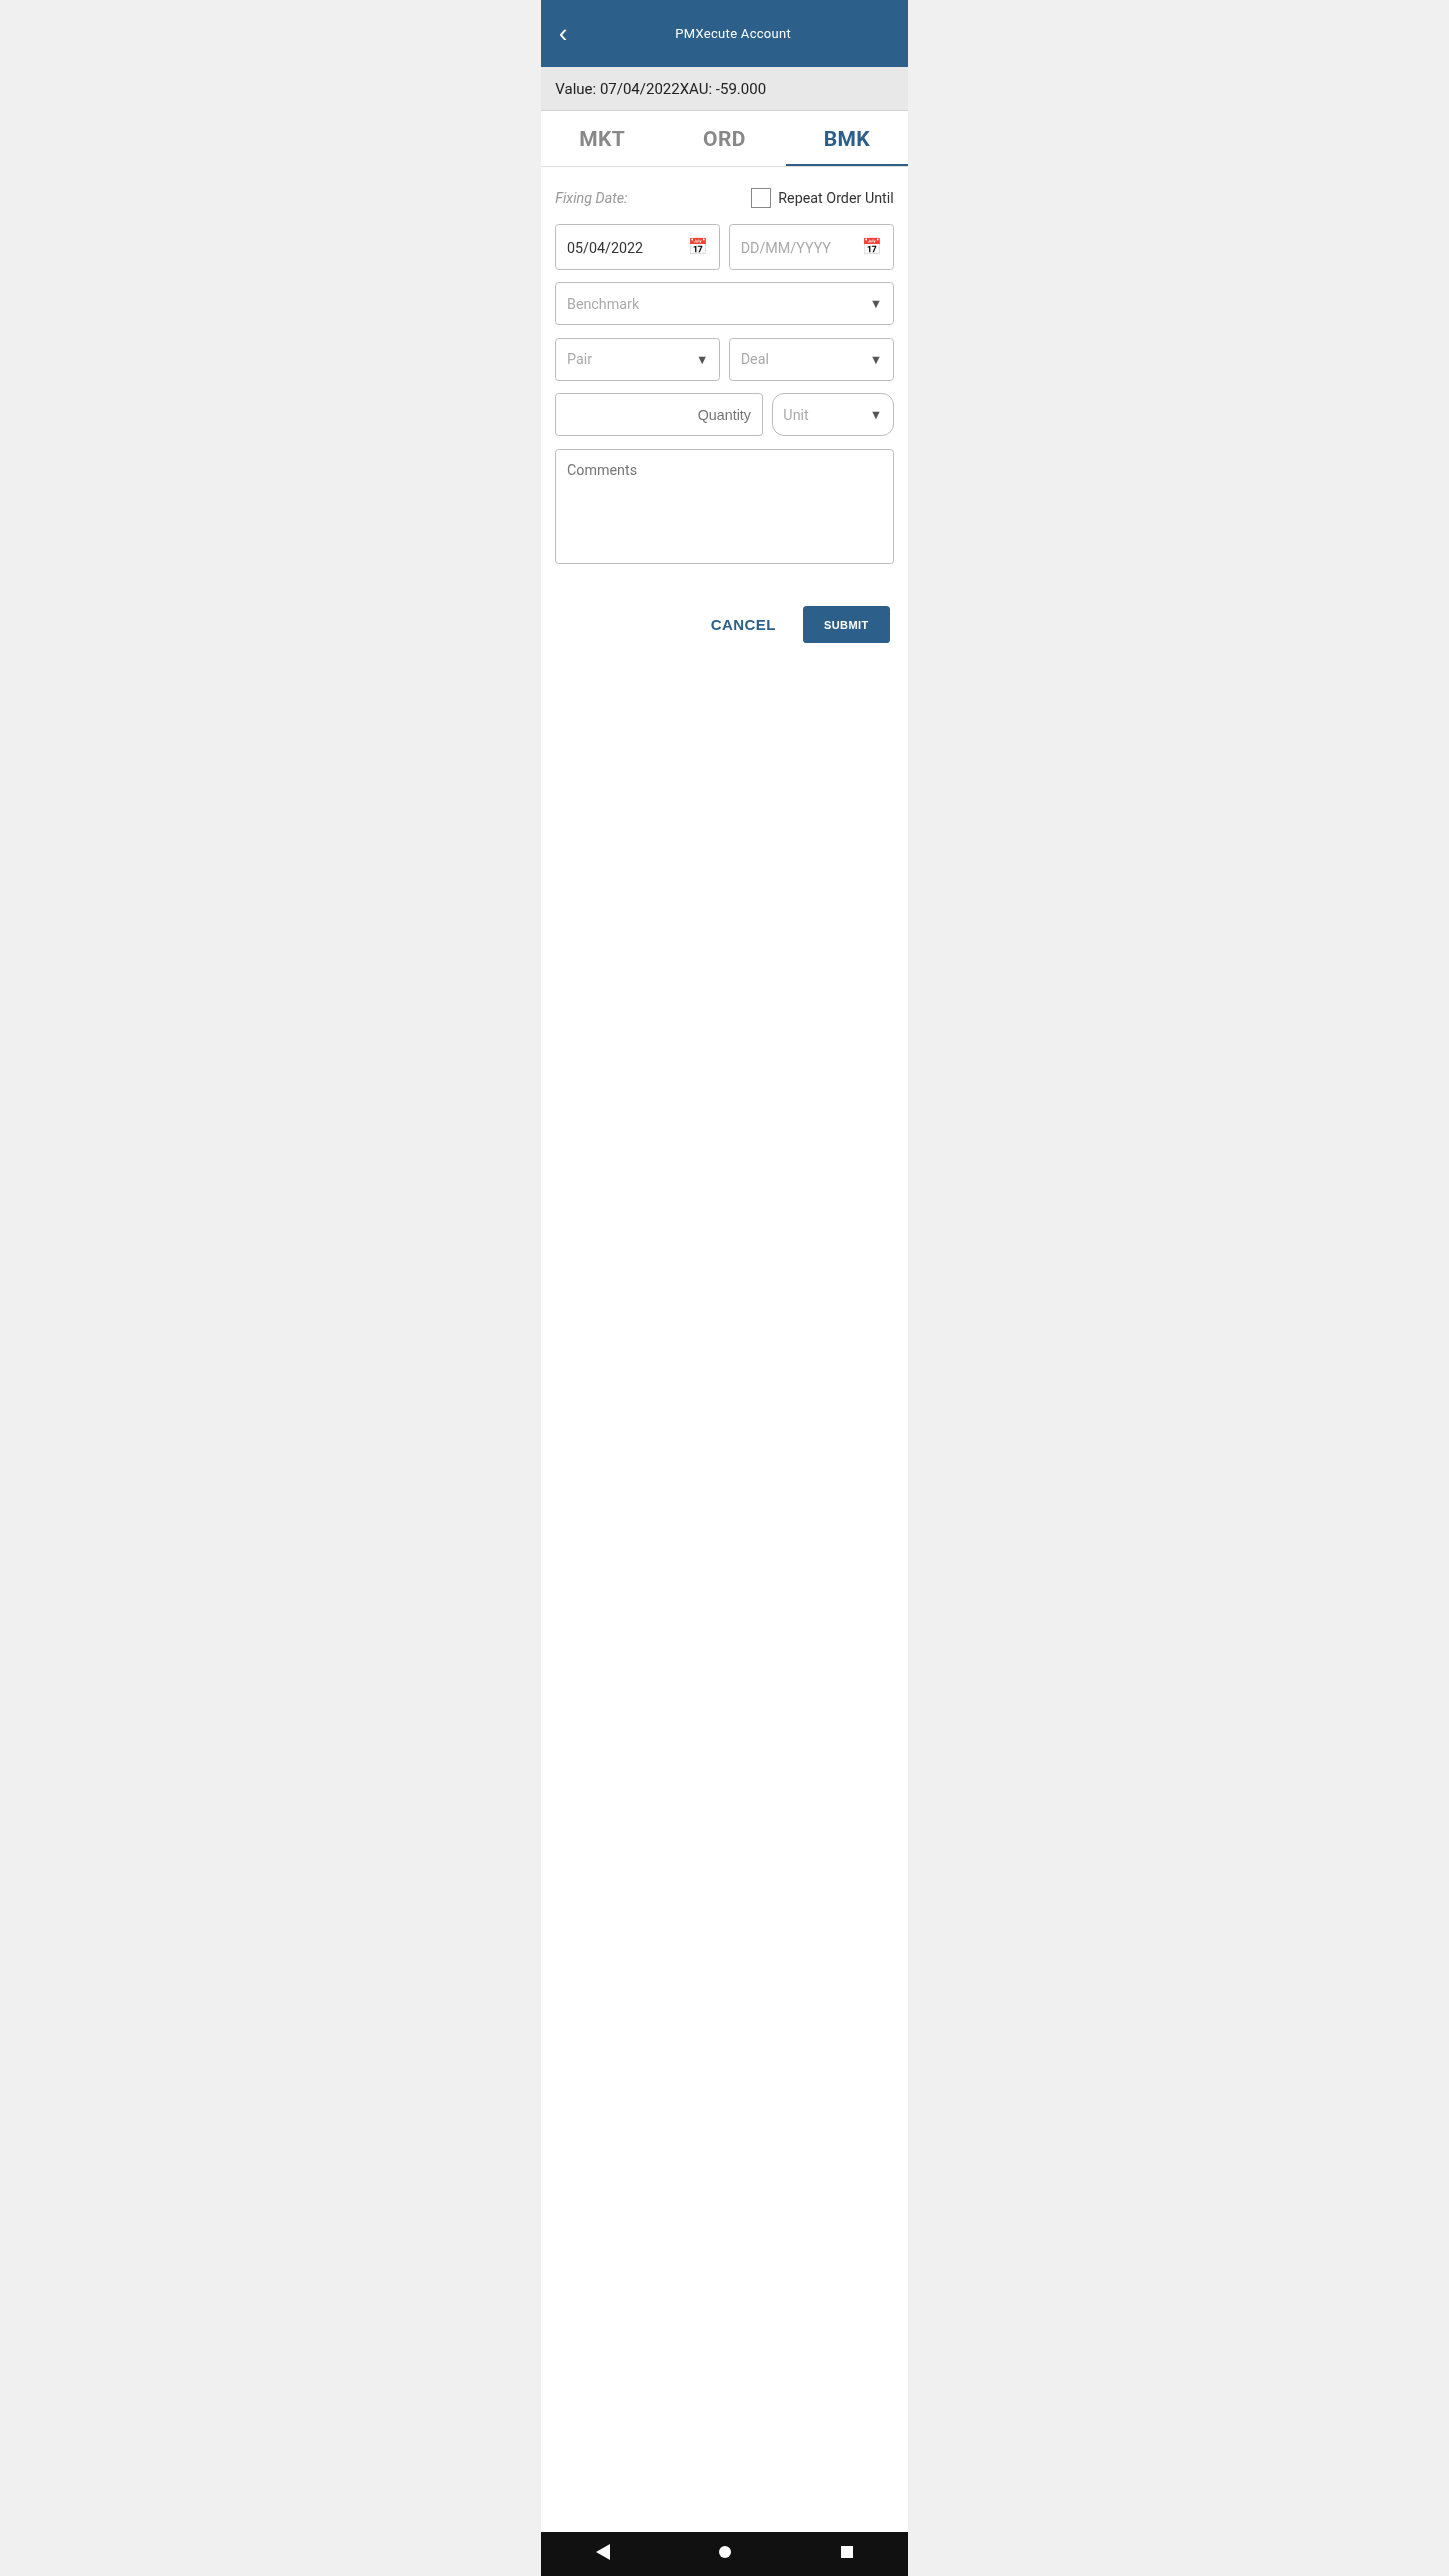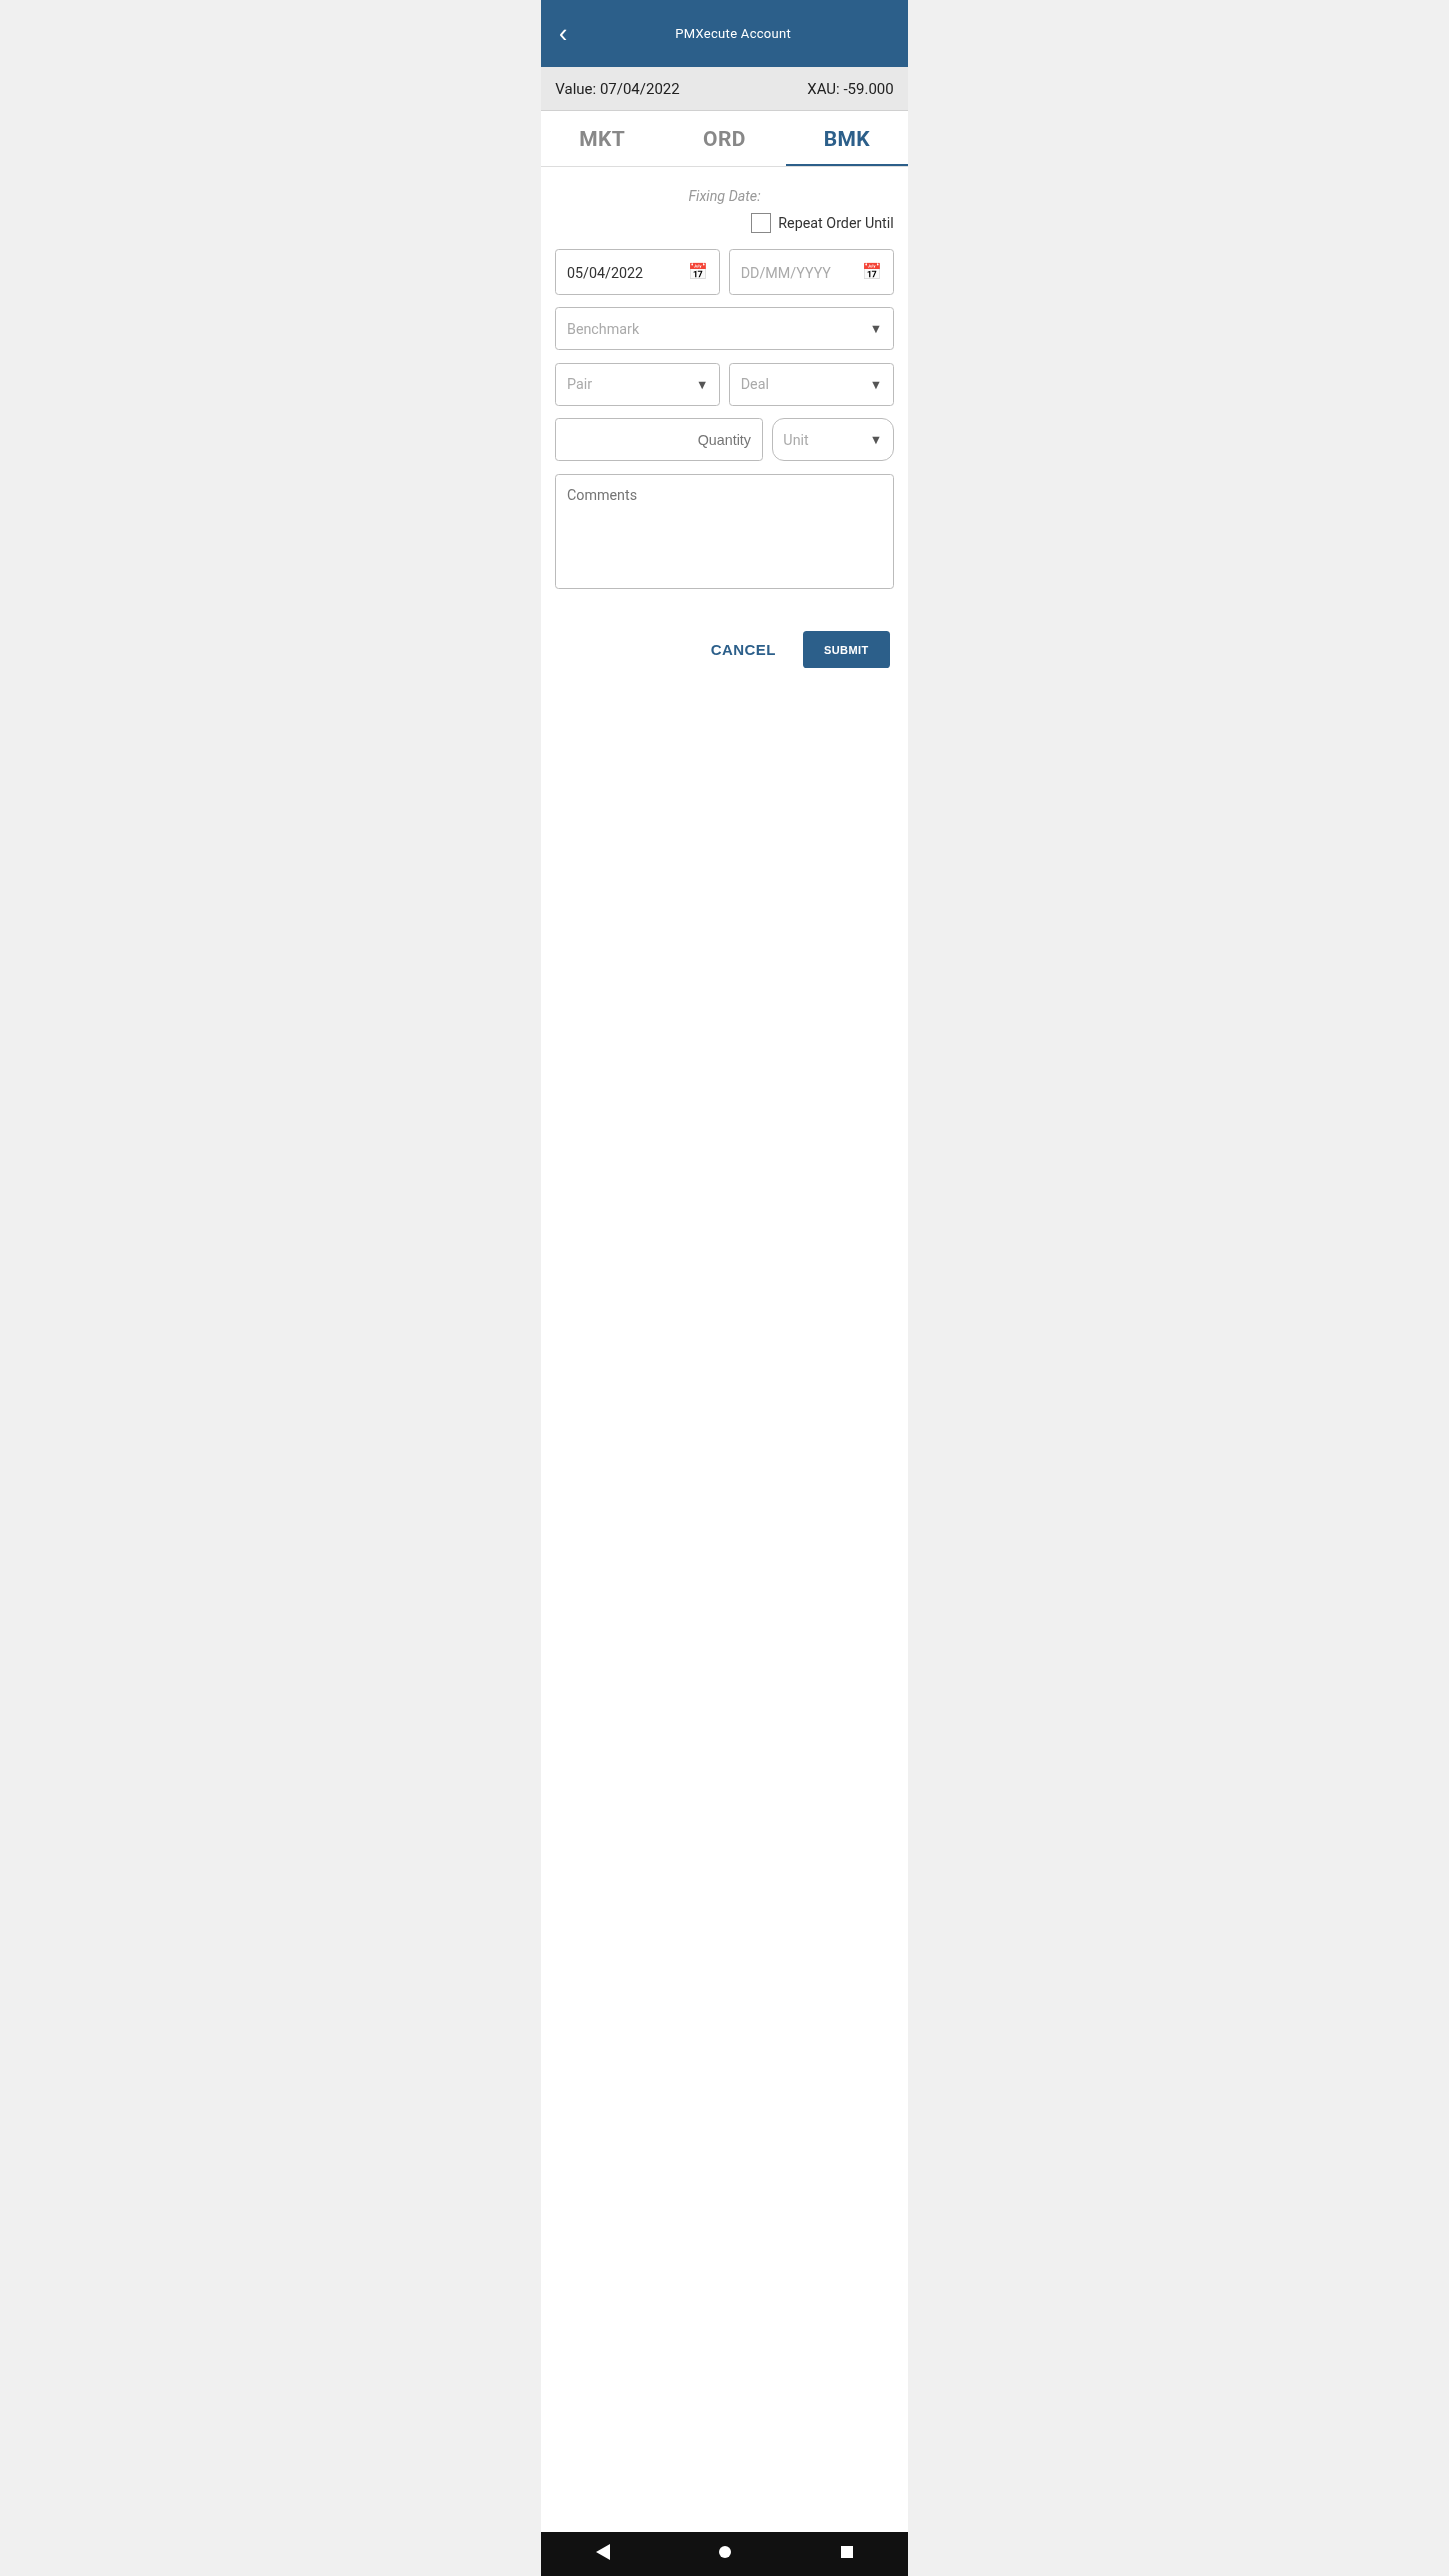--- a/index.html
+++ b/index.html
@@ -45,21 +45,20 @@
       text-align: center;
       font-size: 13px;
       font-weight: 400;
       letter-spacing: 0.3px;
     }
 
     
     .info-bar {
       background: #e8e8e8;
       display: flex;
-      justify-content: space-between;
       align-items: center;
       padding: 12.5px 14.3px;
       font-size: 15px;
       color: #222;
       border-bottom: 0.9px solid #d0d0d0;
     }
 
     
     .tabs {
       display: flex;
@@ -90,21 +89,20 @@
       flex: 1;
       padding: 21.5px 14.3px 18px;
     }
 
     
     .fixing-date-row {
       display: flex;
       align-items: center;
       margin-bottom: 16px;
       gap: 9px;
-      flex-direction: column;
     }
 
     .fixing-date-label {
       font-size: 14.3px;
       color: #999;
       font-style: italic;
       flex-shrink: 0;
     }
 
     .repeat-order-group {

